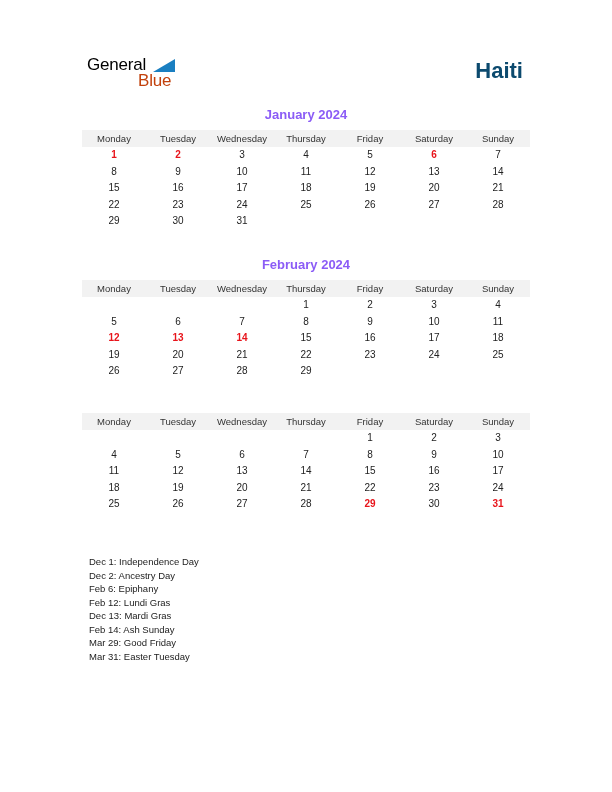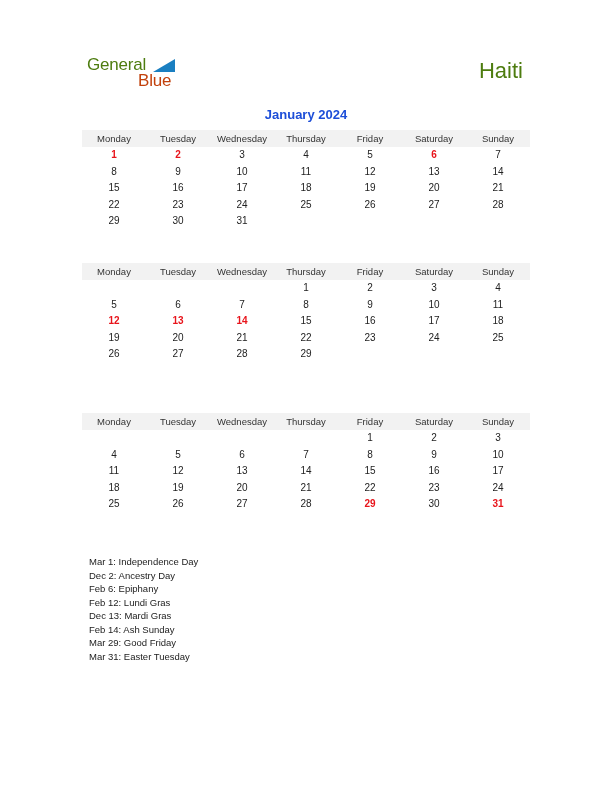--- a/index.html
+++ b/index.html
@@ -2,28 +2,28 @@
 <html><head>
 <meta charset="utf-8">
 <style>
   html, body { margin: 0; padding: 0; background: #ffffff; }
   body {
     width: 612px; height: 792px; position: relative; overflow: hidden;
     font-family: "Liberation Sans", "DejaVu Sans", sans-serif;
     color: #222222;
   }
   .logo { position: absolute; left: 87px; top: 55px; width: 100px; height: 40px; }
-  .logo-general { position: absolute; left: 0; top: 0; font-size: 17px; color: #4d7c0f; letter-spacing: -0.2px; }
+  .logo-general { position: absolute; left: 0; top: 0; font-size: 17px; color: #000000; letter-spacing: -0.2px; }
   .logo-blue { position: absolute; left: 51px; top: 16px; font-size: 17px; color: #1a7fc1; letter-spacing: -0.2px; }
   .logo-tri { position: absolute; left: 66px; top: 4px; width: 0; height: 0;
     border-left: 22px solid transparent; border-bottom: 13px solid #1a7fc1; }
-  .country { position: absolute; right: 89px; top: 58px; font-size: 22px; font-weight: normal; color: #4d7c0f; }
+  .country { position: absolute; right: 89px; top: 58px; font-size: 22px; font-weight: bold; color: #0c4a6e; }
 
   .month { position: absolute; left: 82px; width: 448px; }
-  .month-title { text-align: center; font-size: 13px; font-weight: bold; color: #1d4ed8; height: 17px; line-height: 17px; }
+  .month-title { text-align: center; font-size: 13px; font-weight: bold; color: #8b5cf6; height: 17px; line-height: 17px; }
   .dow-row { display: flex; background: #f2f2f2; height: 17px; line-height: 17px; margin-top: 7px; }
   .dow { flex: 1; text-align: center; font-size: 9.5px; color: #333; }
   .week { display: flex; height: 16.6px; line-height: 16.6px; }
   .day { flex: 1; text-align: center; font-size: 10px; color: #222; }
   .day.holiday { color: #e8141b; font-weight: bold; }
 
   .holidays { position: absolute; left: 89px; top: 555px; font-size: 9.5px; color: #222; }
   .holiday-line { height: 13.5px; line-height: 13.5px; white-space: nowrap; }
 </style>
 </head>
@@ -88,20 +88,21 @@
       <div class="day">29</div>
       <div class="day">30</div>
       <div class="day">31</div>
       <div class="day"></div>
       <div class="day"></div>
       <div class="day"></div>
       <div class="day"></div>
     </div>
   </div>
 <div class="month" id="month-1" style="top:256px;">
+    <div class="month-title">February 2024</div>
     <div class="dow-row">
       <div class="dow">Monday</div>
       <div class="dow">Tuesday</div>
       <div class="dow">Wednesday</div>
       <div class="dow">Thursday</div>
       <div class="dow">Friday</div>
       <div class="dow">Saturday</div>
       <div class="dow">Sunday</div>
     </div>
     <div class="week">
@@ -201,21 +202,21 @@
       <div class="day">26</div>
       <div class="day">27</div>
       <div class="day">28</div>
       <div class="day holiday" style="color: rgb(232, 20, 27);">29</div>
       <div class="day">30</div>
       <div class="day holiday" style="color: rgb(232, 20, 27);">31</div>
     </div>
   </div>
 
 <div class="holidays" id="holidays">
-    <div class="holiday-line">Mar 1: Independence Day</div>
+    <div class="holiday-line">Dec 1: Independence Day</div>
     <div class="holiday-line">Dec 2: Ancestry Day</div>
     <div class="holiday-line">Feb 6: Epiphany</div>
     <div class="holiday-line">Feb 12: Lundi Gras</div>
     <div class="holiday-line">Dec 13: Mardi Gras</div>
     <div class="holiday-line">Feb 14: Ash Sunday</div>
     <div class="holiday-line">Mar 29: Good Friday</div>
     <div class="holiday-line">Mar 31: Easter Tuesday</div>
   </div>
 
 </body></html>

